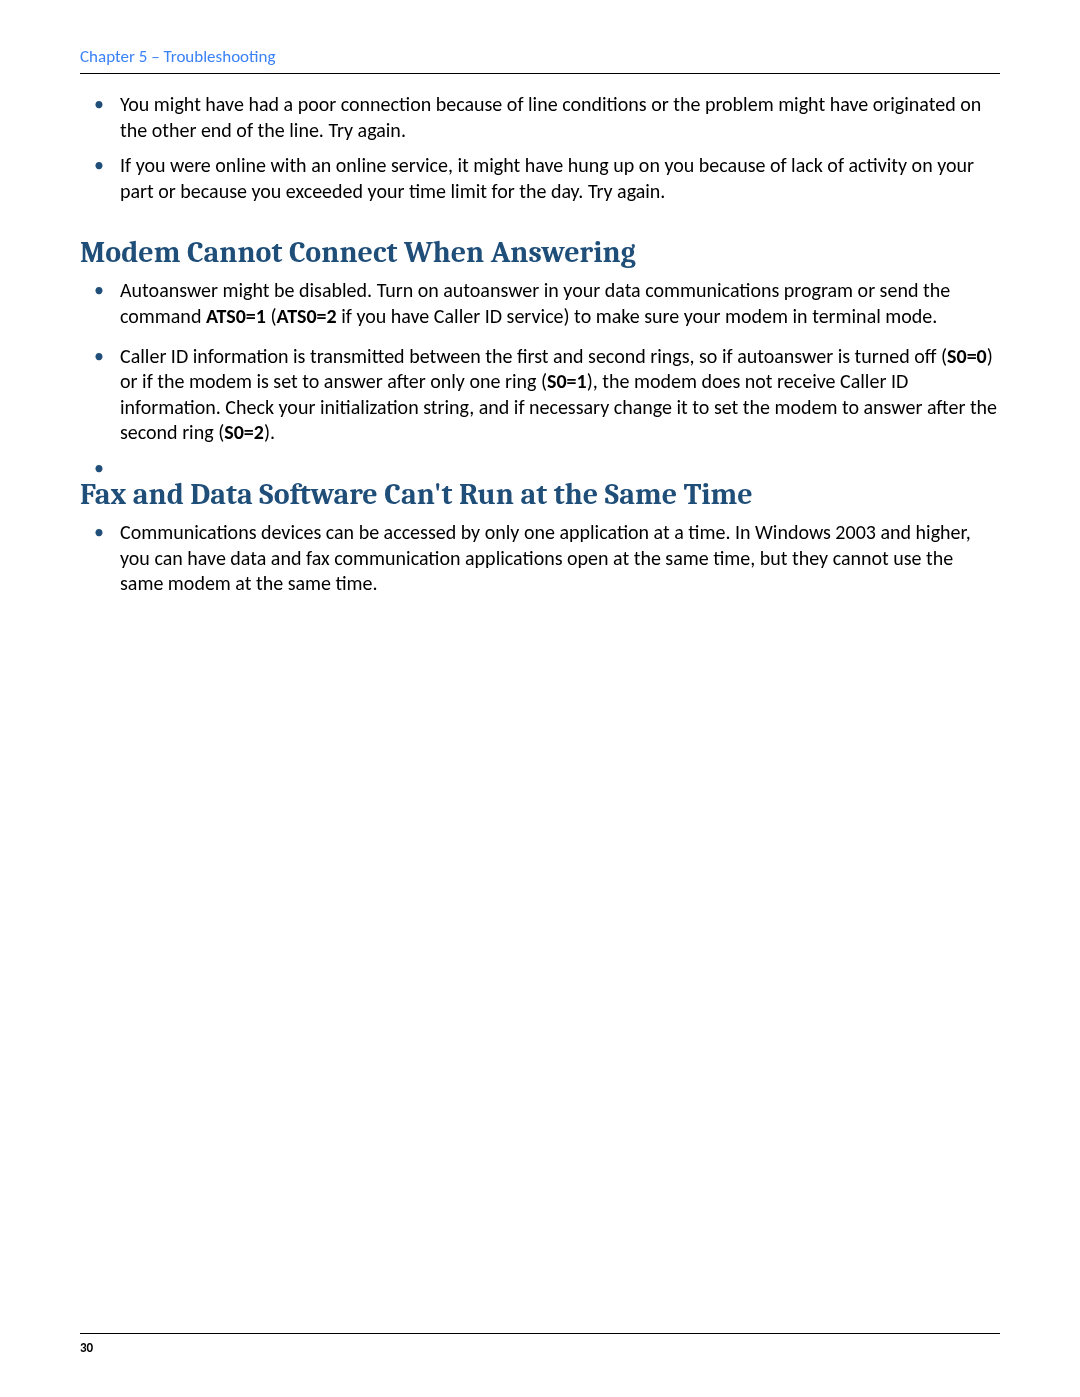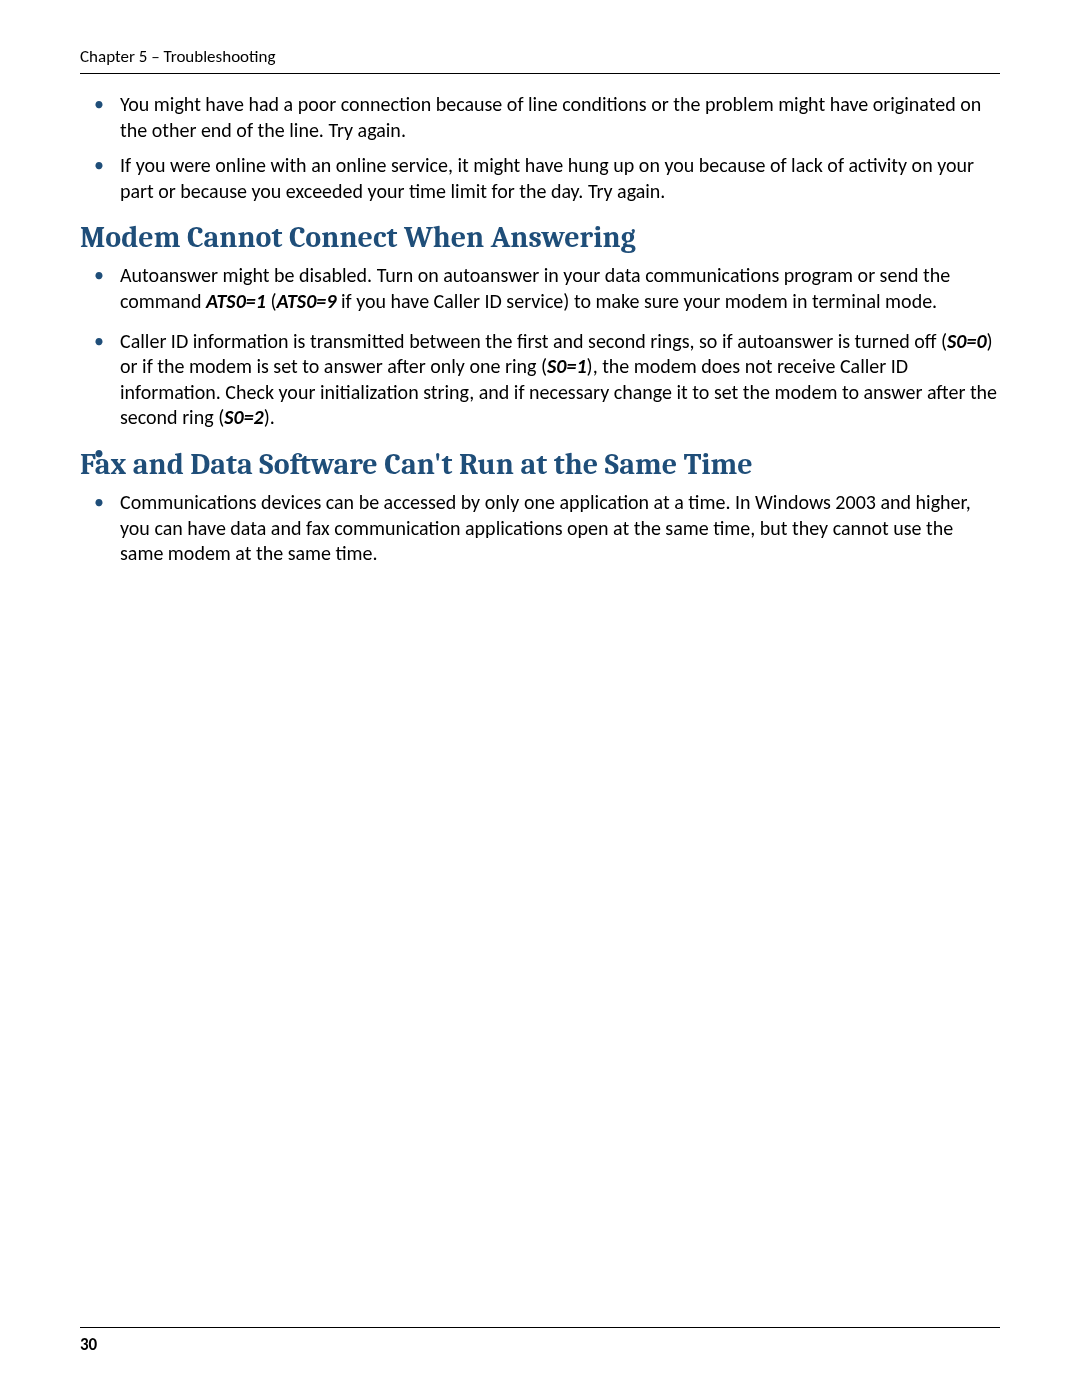--- a/index.html
+++ b/index.html
@@ -1,46 +1,46 @@
 <!DOCTYPE html>
 <html><head>
 <meta charset="utf-8">
 <style>
   * { margin: 0; padding: 0; box-sizing: border-box; }
   html, body { width: 1080px; height: 1397px; background: #fff; font-family: Calibri, "Segoe UI", Arial, sans-serif; color: #000; }
   .page { position: relative; width: 1080px; height: 1397px; padding: 46px 80px 40px 80px; }
-  .header-row { font-size: 17px; color: #000000; padding-bottom: 6px; border-bottom: 1px solid #000; margin-bottom: 18px; }
+  .header-row { font-size: 17px; color: #3b82f6; padding-bottom: 6px; border-bottom: 1px solid #000; margin-bottom: 18px; }
   .content { }
   ul.bul { list-style: none; padding-left: 0; margin: 0 0 14px 0; }
   ul.bul > li { position: relative; padding-left: 40px; font-size: 20px; line-height: 1.28; margin-bottom: 10px; }
   ul.bul > li .bullet { position: absolute; left: 14px; top: 0; color: #1f4e79; font-size: 20px; line-height: 1.28; }
-  h2.sect { font-family: Cambria, Georgia, "Times New Roman", serif; color: #1f4e79; font-weight: 700; font-size: 30px; margin: 16px 0 8px 0; }
-  .bold { font-weight: 700; font-style: italic; }
-  .footer { position: absolute; left: 80px; right: 80px; bottom: 42px; border-top: 1px solid #000; padding-top: 6px; font-size: 17px; display: flex; justify-content: space-between; }
+  h2.sect { font-family: Cambria, Georgia, "Times New Roman", serif; color: #1f4e79; font-weight: 700; font-size: 30px; margin: 31px 0 8px 0; }
+  .bold { font-weight: 700; }
+  .footer { position: absolute; left: 80px; right: 80px; bottom: 42px; border-top: 1px solid #000; padding-top: 6px; font-size: 13px; display: flex; justify-content: space-between; }
   .footer .pn { font-weight: 700; }
 </style>
 </head>
 <body>
 
 <div class="page">
   <div class="header-row">
     <span>Chapter 5 – Troubleshooting</span>
   </div>
 
   <div class="content">
 
     <ul class="bul" id="intro-list">
         <li><span class="bullet">•</span><span>You might have had a poor connection because of line conditions or the problem might have originated on the other end of the line. Try again.</span></li>
         <li><span class="bullet">•</span><span>If you were online with an online service, it might have hung up on you because of lack of activity on your part or because you exceeded your time limit for the day. Try again.</span></li>
       </ul>
 
     <div id="sections">
         <h2 class="sect">Modem Cannot Connect When Answering</h2>
         <ul class="bul">
-          <li><span class="bullet">•</span><span><span>Autoanswer might be disabled. Turn on autoanswer in your data communications program or send the command </span><span class="bold">ATS0=1</span><span> (</span><span class="bold">ATS0=9</span><span> if you have Caller ID service) to make sure your modem in terminal mode.</span></span></li>
+          <li><span class="bullet">•</span><span><span>Autoanswer might be disabled. Turn on autoanswer in your data communications program or send the command </span><span class="bold">ATS0=1</span><span> (</span><span class="bold">ATS0=2</span><span> if you have Caller ID service) to make sure your modem in terminal mode.</span></span></li>
         </ul>
         <ul class="bul">
           <li><span class="bullet">•</span><span><span>Caller ID information is transmitted between the first and second rings, so if autoanswer is turned off (</span><span class="bold">S0=0</span><span>) or if the modem is set to answer after only one ring (</span><span class="bold">S0=1</span><span>), the modem does not receive Caller ID information. Check your initialization string, and if necessary change it to set the modem to answer after the second ring (</span><span class="bold">S0=2</span><span>).</span></span></li>
           <li><span class="bullet">•</span></li>
         </ul>
         <h2 class="sect">Fax and Data Software Can't Run at the Same Time</h2>
         <ul class="bul">
           <li><span class="bullet">•</span><span>Communications devices can be accessed by only one application at a time. In Windows 2003 and higher, you can have data and fax communication applications open at the same time, but they cannot use the same modem at the same time.</span></li>
         </ul>
       </div>

